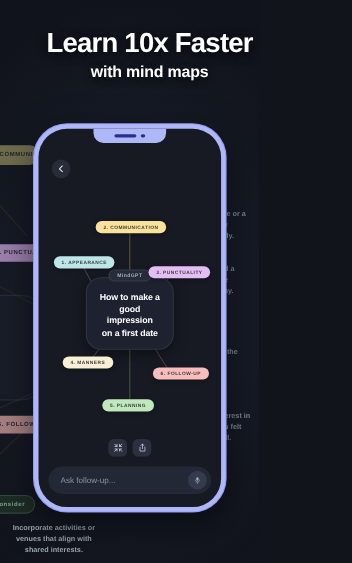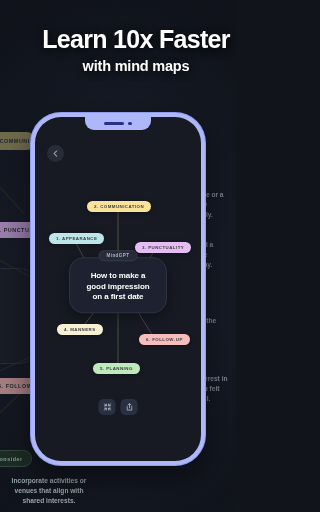--- a/index.html
+++ b/index.html
@@ -112,21 +112,21 @@
   }
   .back-btn svg{ width:7px; height:7px; }
 
   
   .map{ position:absolute; inset:0; }
   .map svg.edges{ position:absolute; inset:0; width:100%; height:100%; }
 
   .center-node{
     position:absolute;
     left:50%; top:168px; transform:translate(-50%,-50%);
-    width:98px;
+    width:80px;
     background:#1e2230;
     border:1px solid #2e3445;
     border-radius:14px;
     padding:13px 8px 9px;
     text-align:center;
     z-index:3;
     box-shadow:0 3px 12px rgba(0,0,0,.4);
   }
   .center-node .title{
     font-size:8px; line-height:10.5px; font-weight:700; color:#ffffff; letter-spacing:-.1px;
@@ -285,15 +285,29 @@
         <svg viewBox="0 0 12 12">
           <g fill="none" stroke="#c3cadb" stroke-width="1.1" stroke-linecap="round" stroke-linejoin="round">
             <path d="M6 1 L6 7.3"></path>
             <path d="M3.7 3.3 L6 1 L8.3 3.3"></path>
             <path d="M2.6 5.5 L2.6 10.6 L9.4 10.6 L9.4 5.5"></path>
           </g>
         </svg>
       </div>
     </div>
 
+    <div class="composer">
+      <input type="text" placeholder="Ask follow-up..." style="">
+      <div class="mic">
+        <svg viewBox="0 0 12 12">
+          <g fill="#aab2c4">
+            <rect x="4.4" y="1.3" width="3.2" height="5.6" rx="1.6"></rect>
+          </g>
+          <g fill="none" stroke="#aab2c4" stroke-width="1" stroke-linecap="round">
+            <path d="M2.9 5.8 C 2.9 8.2, 4.3 9.2, 6 9.2 C 7.7 9.2, 9.1 8.2, 9.1 5.8"></path>
+            <path d="M6 9.2 L6 10.9"></path>
+          </g>
+        </svg>
+      </div>
+    </div>
 
   </div>
 </div>
 
 </body></html>

